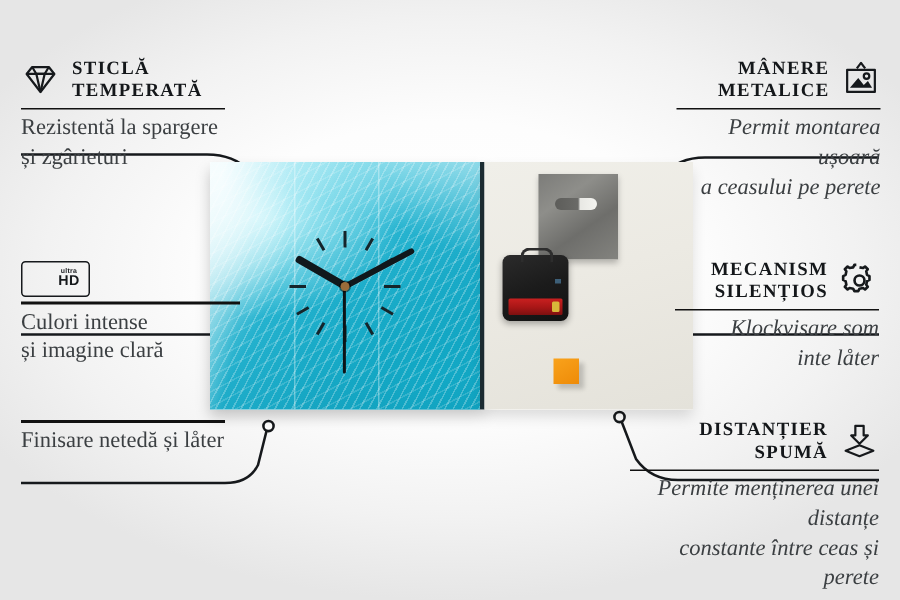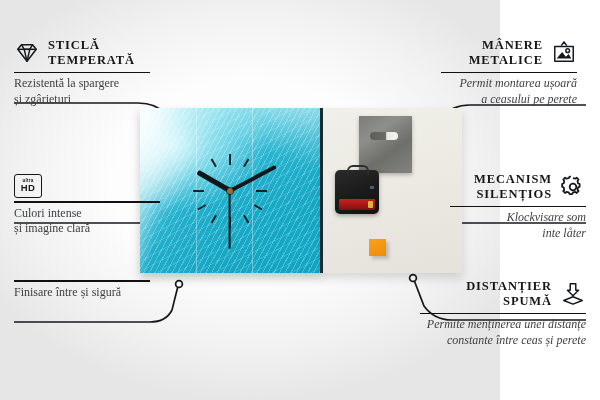--- a/index.html
+++ b/index.html
@@ -2,21 +2,21 @@
 <html><head>
 <meta charset="utf-8">
 <style>
   html,body{margin:0;padding:0;}
   body{
     width:600px;height:400px;overflow:hidden;
     font-family:"Liberation Serif",serif;
     background:#ffffff;
   }
   .stage{
-    position:relative;width:500px;height:400px;
+    position:relative;width:600px;height:400px;
     background:
       radial-gradient(ellipse 60% 55% at 50% 45%, #ffffff 0%, #fdfdfd 45%, #f2f2f2 75%, #e6e6e6 100%);
   }
 
   
   .product{
     position:absolute;left:140px;top:108px;width:322px;height:165px;
   }
   .panel-left{
     position:absolute;left:0;top:0;width:180px;height:165px;
@@ -101,28 +101,28 @@
   .callout{position:absolute;}
   .head{display:flex;align-items:center;gap:8px;}
   .head.right{justify-content:flex-end;}
   .title{
     font-weight:bold;font-size:12.5px;letter-spacing:.9px;color:#14171a;
     line-height:1.22;text-transform:uppercase;white-space:pre-line;
   }
   .title.ta-r{text-align:right;}
   .rule{height:1.6px;background:#111;margin-top:3px;}
   .desc{
-    font-size:12px;line-height:1.32;color:#3b3f42;margin-top:3px;white-space:pre-line;
+    font-size:15px;line-height:1.32;color:#3b3f42;margin-top:3px;white-space:pre-line;
   }
   .desc.ta-r{text-align:right;font-style:italic;}
   .ico{width:26px;height:24px;flex:0 0 26px;display:block;}
   .ico svg{display:block;width:100%;height:100%;}
   .hdbox{
     width:26px;height:22px;border:1.6px solid #16191c;border-radius:3px;
-    display:flex;flex-direction:column;align-items:center;justify-content:center;flex:0 0 26px;
+    display:flex;flex-direction:column;align-items:center;justify-content:center;flex:0 0 26px;padding-left:18px;
   }
   .hdbox .u{font-size:4.6px;font-weight:bold;letter-spacing:.2px;color:#16191c;line-height:1;font-family:"Liberation Sans",sans-serif;}
   .hdbox .h{font-size:9.5px;font-weight:bold;letter-spacing:.3px;color:#16191c;line-height:1.05;font-family:"Liberation Sans",sans-serif;}
 
   .leader{position:absolute;left:0;top:0;width:600px;height:400px;pointer-events:none;}
 </style>
 </head>
 <body>
 
 <div class="stage">
@@ -235,24 +235,24 @@
         <span class="h">HD</span>
       </span>
     </div>
     <div class="rule"></div>
     <div class="desc">Culori intense
 și imagine clară</div>
   </div>
 
   <div class="callout" style="left:14px;top:277px;width:136px">
     <div class="rule"></div>
-    <div class="desc">Finisare între și sigură</div>
-  </div>
-
-  <div class="callout" style="left:441px;top:38px;width:136px">
+    <div class="desc">Finisare netedă și låter</div>
+  </div>
+
+  <div class="callout" style="left:451px;top:38px;width:136px">
     <div class="head right">
       <span class="title ta-r">MÂNERE
 METALICE</span>
       <span class="ico">
         <svg viewBox="0 0 28 26">
             <g fill="none" stroke="#16191c" stroke-width="1.6" stroke-linejoin="round">
           <path d="M11 5 L14 1 L17 5"></path>
               <rect x="4" y="6" width="20" height="16"></rect>
           <path d="M6 19 L12 12 L16 17 L19 14 L22 19 Z" fill="#16191c" stroke="none"></path>
           <circle cx="18" cy="10.5" r="2"></circle>

